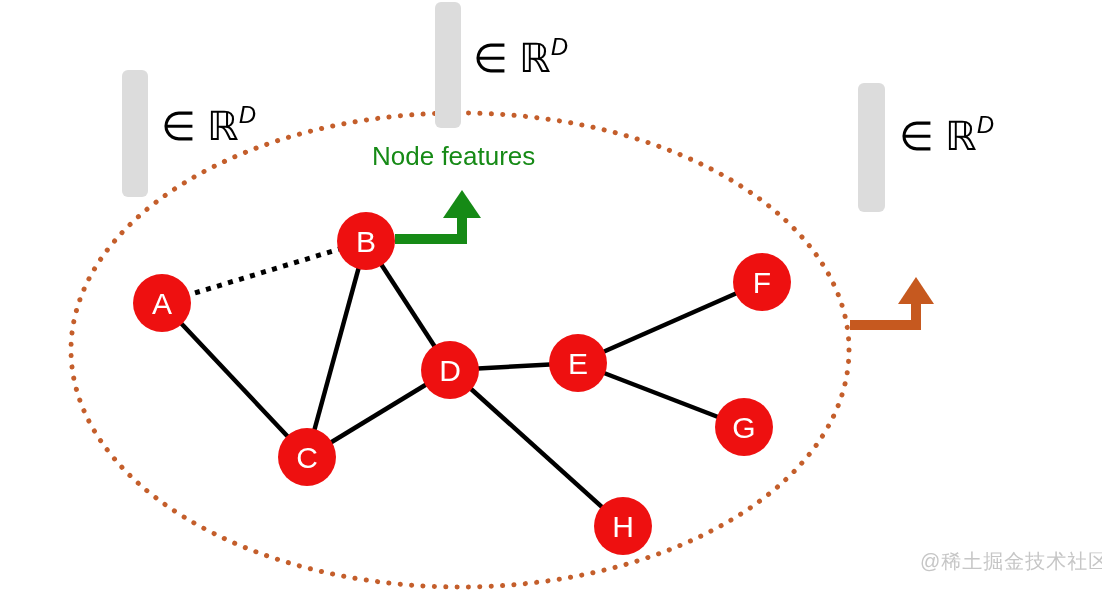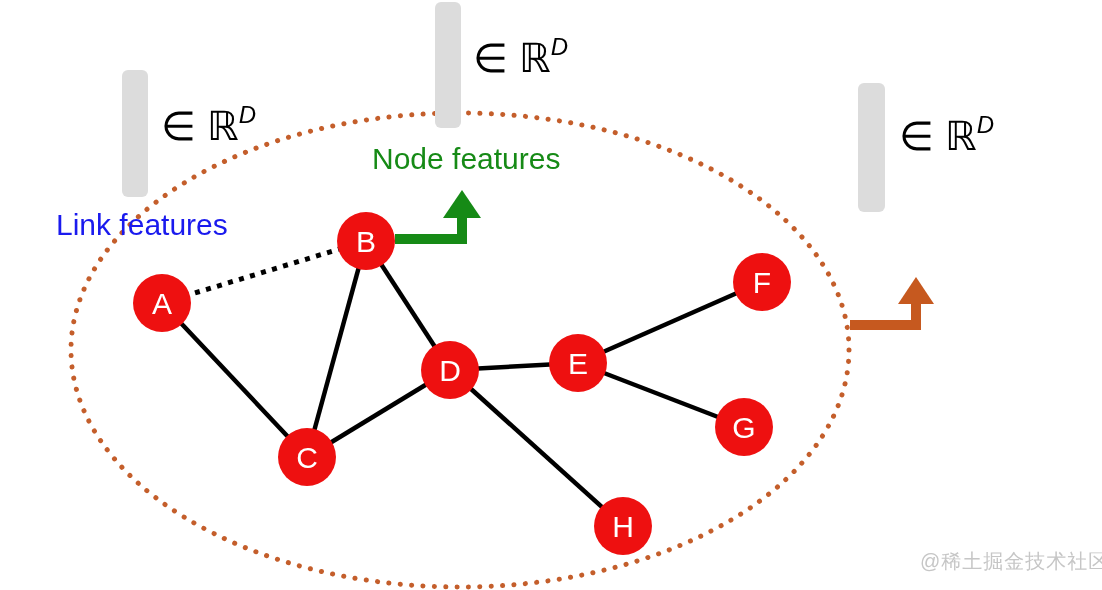--- a/index.html
+++ b/index.html
@@ -27,21 +27,21 @@
   }
   .math-label sup{
     font-size:0.60em;font-style:italic;
     position:relative;top:-0.12em;
   }
   .ml-link{left:161px;top:106px;}
   .ml-node{left:473px;top:38px;}
   .ml-graph{left:899px;top:116px;}
   .feature-label{
     position:absolute;z-index:3;
-    font-size:30px;line-height:1.05;white-space:nowrap;
+    font-size:26px;line-height:1.05;white-space:nowrap;
   }
   .fl-link{left:56px;top:209px;color:var(--link-blue,#1A1AEE);}
   .fl-node{left:372px;top:143px;color:var(--node-green,#168A16);}
   .fl-graph{left:821px;top:231px;color:var(--graph-orange,#C6591F);}
   .watermark{
     position:absolute;z-index:3;
     left:920px;top:548px;
     font-size:20px;letter-spacing:1px;
     color:var(--watermark-gray,#C6C6C6);
     white-space:nowrap;
@@ -102,18 +102,17 @@
     </svg>
 
   <div class="vector-bar bar-link"></div>
   <div class="vector-bar bar-node"></div>
   <div class="vector-bar bar-graph"></div>
 
   <div class="math-label ml-link"><span>∈ ℝ</span><sup>D</sup></div>
   <div class="math-label ml-node"><span>∈ ℝ</span><sup>D</sup></div>
   <div class="math-label ml-graph"><span>∈ ℝ</span><sup>D</sup></div>
 
-  <div class="feature-label fl-link">Link features</div>
   <div class="feature-label fl-node">Node features</div>
 
   <div class="watermark">@稀土掘金技术社区</div>
 
 </div>
 
 </body></html>

